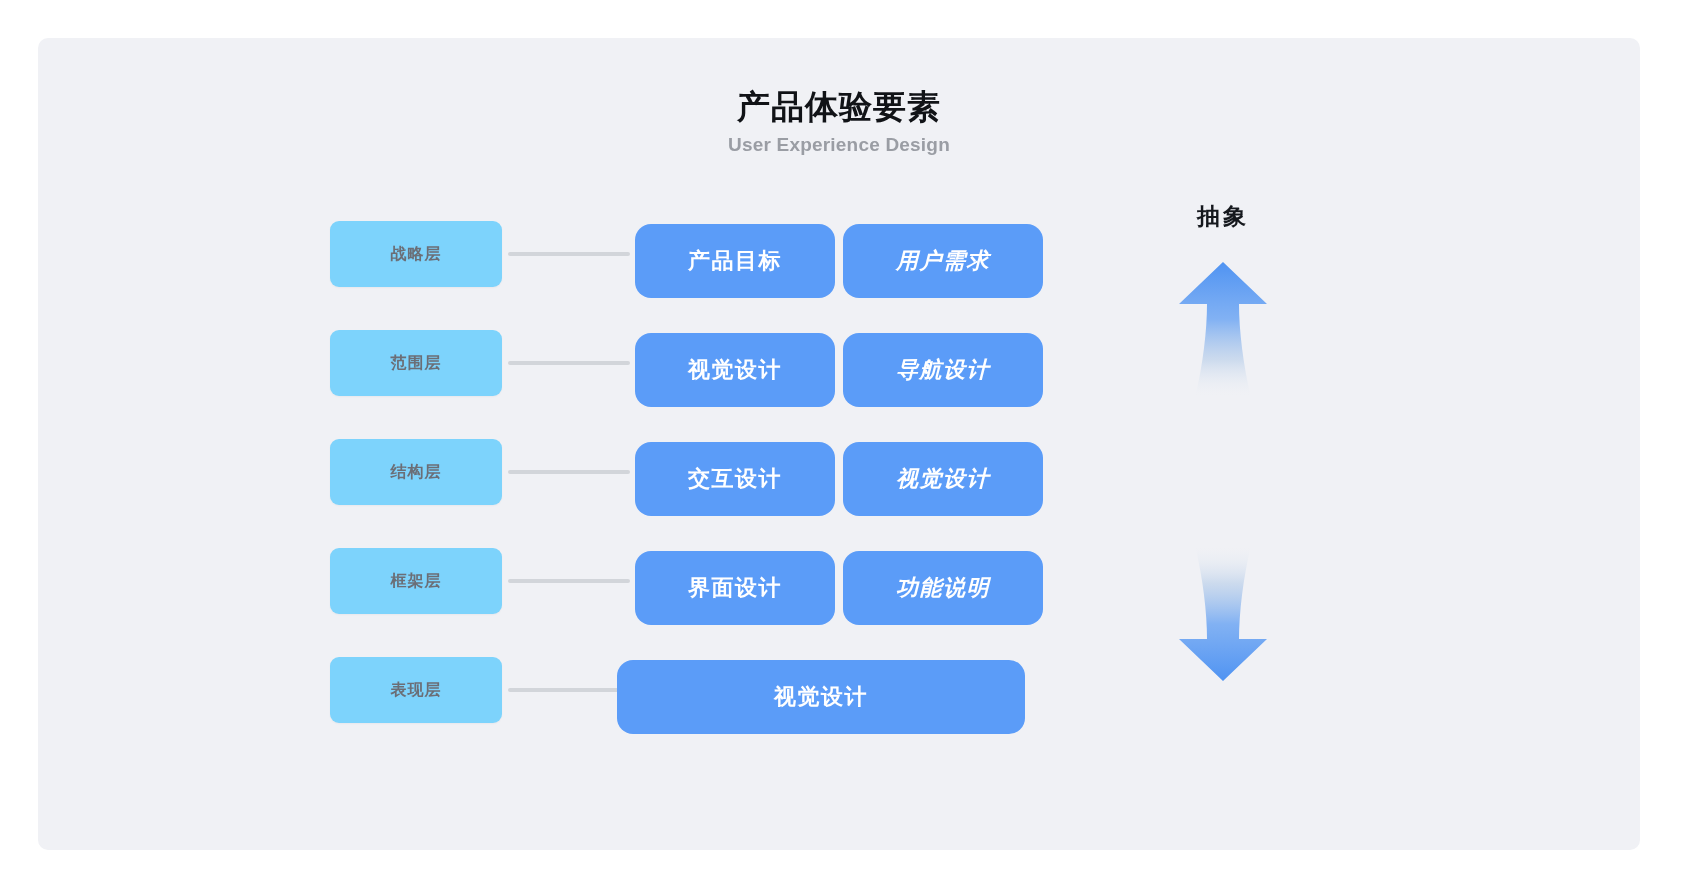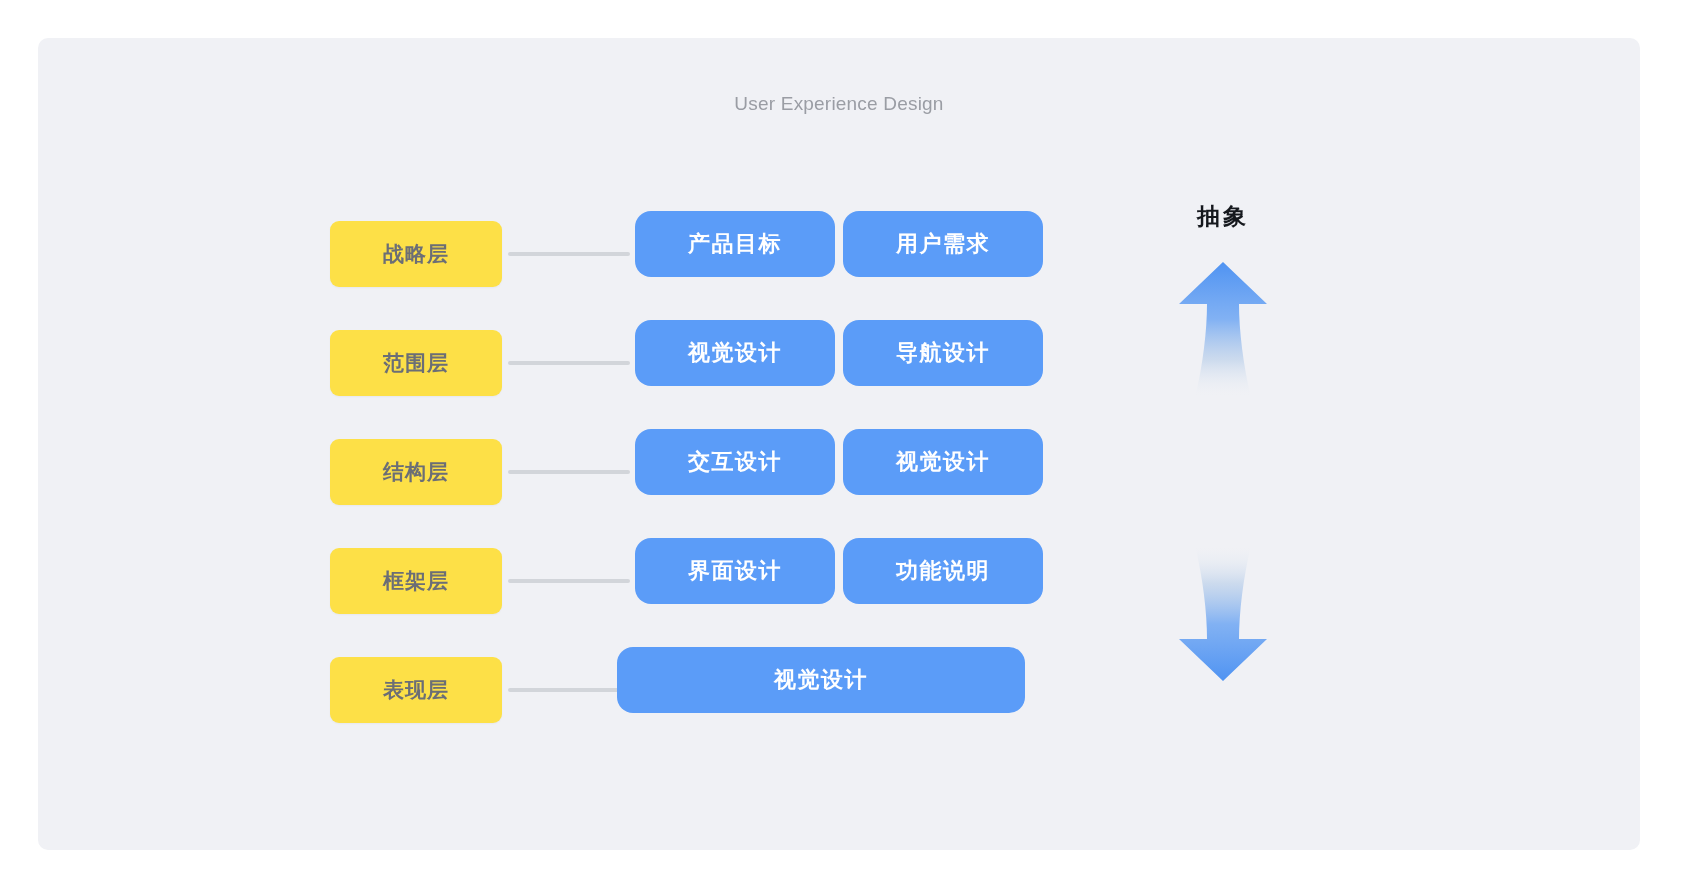--- a/index.html
+++ b/index.html
@@ -20,66 +20,67 @@
   }
 
   
   .header { position: absolute; left: 0; top: 48px; width: 1602px; text-align: center; }
   .title {
     font-size: 33px; font-weight: bold; color: #111317;
     letter-spacing: 1px; line-height: 1.25;
   }
   .subtitle {
     margin-top: 7px;
-    font-size: 19px; font-weight: normal; color: #9a9da4;
+    font-size: 19px; font-weight: bold; color: #9a9da4;
     letter-spacing: 0.2px;
   }
 
   
   .diagram { position: absolute; left: 0; top: 0; width: 1602px; height: 812px; }
 
   .row { position: absolute; height: 86px; }
   .row-0 { top: 173px; }
   .row-1 { top: 282px; }
   .row-2 { top: 391px; }
   .row-3 { top: 500px; }
   .row-4 { top: 609px; }
 
   .layer-label {
     position: absolute;
     left: 292px; top: 0;
     width: 172px; height: 66px;
     margin-top: 10px;
-    background: #fde047;
+    background: #7dd3fc;
     border-radius: 9px;
     display: flex; align-items: center; justify-content: center;
-    font-size: 21px; font-weight: bold; color: #6b6e76;
+    font-size: 16px; font-weight: bold; color: #6b6e76;
     letter-spacing: 1px;
     box-shadow: 0 1px 2px rgba(20,24,40,0.04);
   }
 
   .connector {
     position: absolute;
     left: 470px; top: 41px;
     width: 122px; height: 4px;
     background: #d2d5da;
     border-radius: 2px;
   }
 
   .cell {
     position: absolute;
-    height: 66px;
+    height: 74px;
     background: #5b9cf8;
     border-radius: 16px;
     display: flex; align-items: center; justify-content: center;
     font-size: 22px; font-weight: bold; color: #ffffff;
     letter-spacing: 1.5px;
+    margin-top: 13px;
   }
   .cell-a { left: 597px; width: 200px; }
-  .cell-b { left: 805px; width: 200px; }
+  .cell-b { left: 805px; width: 200px; font-style: italic; }
   .cell-wide { left: 579px; width: 408px; }
 
   
   .axis { position: absolute; left: 1075px; top: 150px; width: 220px; height: 570px; }
   .axis-label {
     position: absolute; left: 0; width: 220px;
     text-align: center;
     font-size: 23px; font-weight: bold; color: #15181d;
     letter-spacing: 3px;
   }
@@ -90,20 +91,21 @@
   .arrow-up { top: 72px; }
   .arrow-down { top: 355px; }
 </style>
 </head>
 <body>
 
 <div id="root">
   <div class="panel">
 
     <div class="header">
+      <div class="title">产品体验要素</div>
       <div class="subtitle">User Experience Design</div>
     </div>
 
     <div class="diagram">
 
       <div class="row row-0">
         <div class="layer-label">战略层</div>
         <div class="connector"></div>
         <div class="cell cell-a">产品目标</div>
         <div class="cell cell-b">用户需求</div>

